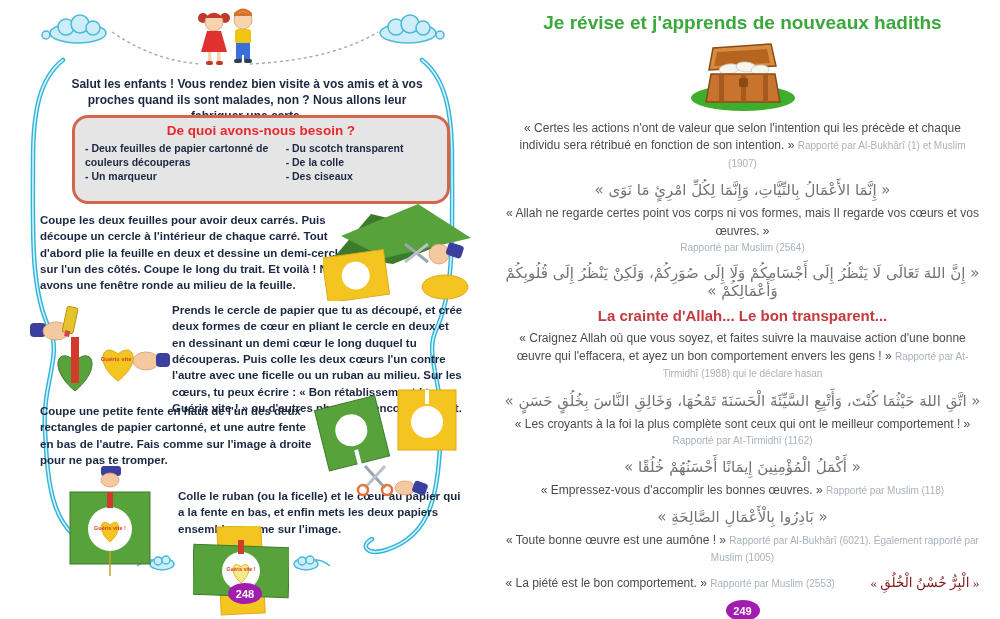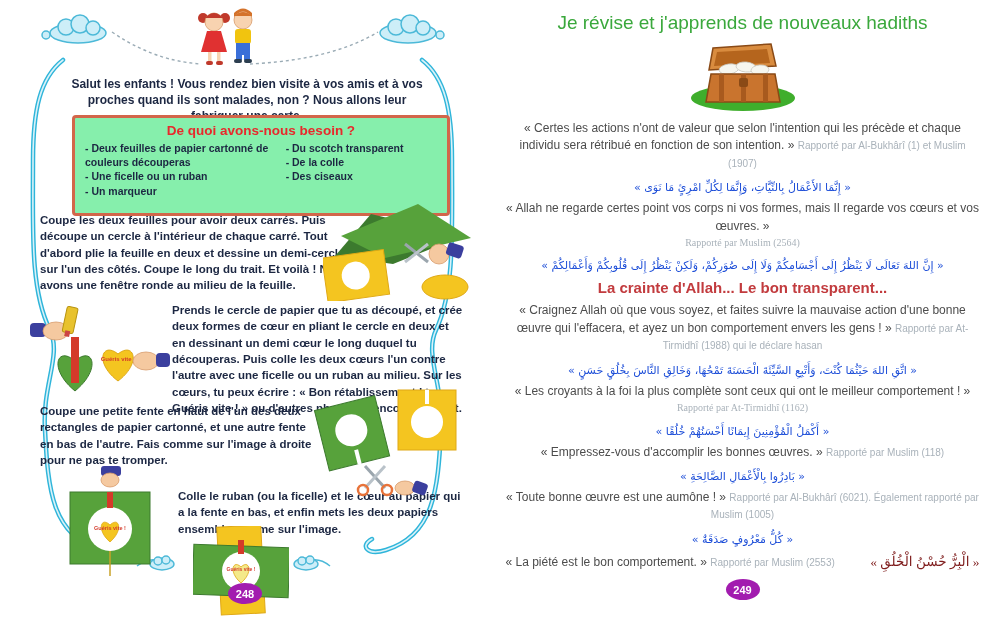--- a/index.html
+++ b/index.html
@@ -3,45 +3,45 @@
 <meta charset="utf-8">
 <style>
   html,body{margin:0;padding:0;background:#ffffff;}
   .spread{position:relative;width:1000px;height:619px;background:#ffffff;overflow:hidden;
           font-family:"Liberation Sans",sans-serif;}
   
   .left-page{position:absolute;left:0;top:0;width:485px;height:619px;}
   .intro{position:absolute;left:62px;top:76px;width:370px;text-align:center;
          font-size:12px;font-weight:bold;color:#1c2742;line-height:1.35;}
   .needs-box{position:absolute;left:72px;top:115px;width:352px;height:80px;
-             background:#86efac;border:3px solid #d2664a;border-radius:4px;padding:3px 10px 12px 10px;}
+             background:#e5e5e5;border:3px solid #d2664a;border-radius:16px;padding:3px 10px 0 10px;}
   .needs-title{text-align:center;color:#e8282c;font-size:13.5px;font-weight:bold;margin:2px 0 3px 0;}
   .needs-cols{display:flex;}
   .needs-col{font-size:10.5px;font-weight:bold;color:#1c2742;line-height:1.35;}
   .needs-col.c1{width:57%;}
   .needs-col.c2{width:43%;}
   .step{position:absolute;font-size:11.5px;font-weight:bold;color:#1c2742;line-height:1.42;}
   .step1{left:40px;top:212px;width:314px;}
   .step2{left:172px;top:302px;width:293px;}
   .step3{left:40px;top:403px;width:280px;}
   .step4{left:178px;top:488px;width:290px;}
   .illo{position:absolute;}
   .badge{background:#a21caf;color:#ffffff;border-radius:50%;
          display:flex;align-items:center;justify-content:center;
          font-size:11px;font-weight:bold;}
   .badge-left{position:absolute;left:228px;top:583px;width:34px;height:21px;}
   
   .right-page{position:absolute;left:485px;top:0;width:515px;height:619px;
               text-align:center;box-sizing:border-box;padding:12px 18px 0 18px;}
-  .rp-title{color:#3aa83c;font-size:19px;font-weight:normal;margin:0 0 2px 0;}
+  .rp-title{color:#3aa83c;font-size:19px;font-weight:bold;margin:0 0 2px 0;}
   .rp-heading{color:#c23b3e;font-size:15px;font-weight:bold;margin:7px 0 6px 0;}
   .fr{font-size:12px;color:#4c4c4c;line-height:1.45;margin:6px auto 2px auto;max-width:474px;}
   .src{font-size:10px;color:#a9b2ba;}
-  .src-line{display:block;margin-top:1px;font-family:Liberation Serif, serif;}
-  .ar{font-family:"DejaVu Sans",sans-serif;font-size:11px;color:#1d4ed8;margin:9px auto 4px auto;direction:rtl;}
+  .src-line{display:block;margin-top:1px;}
+  .ar{font-family:"DejaVu Sans",sans-serif;font-size:15px;color:#737373;margin:9px auto 4px auto;direction:rtl;}
   .inline-ar{font-family:Liberation Serif, serif;font-size:13.5px;color:#7f1d1d;direction:rtl;unicode-bidi:isolate;margin-left:32px;}
   .badge-right{width:34px;height:21px;margin:8px auto 0 auto;}
   .chest-wrap{margin:2px auto 0 auto;width:120px;height:78px;}
 </style>
 </head>
 <body>
 
 <div class="spread">
 
   <div class="left-page">
@@ -112,21 +112,20 @@
       </g>
     </svg>
 
     <div class="intro">Salut les enfants ! Vous rendez bien visite à vos amis et à vos proches quand ils sont malades, non ? Nous allons leur fabriquer une carte.</div>
 
     <div class="needs-box">
       <div class="needs-title">De quoi avons-nous besoin ?</div>
       <div class="needs-cols">
         <div class="needs-col c1">
           <div>- Deux feuilles de papier cartonné de couleurs découperas</div>
-          <div>- Une ficelle ou un ruban</div>
           <div>- Un marqueur</div>
         </div>
         <div class="needs-col c2">
           <div>- Du scotch transparent</div>
           <div>- De la colle</div>
           <div>- Des ciseaux</div>
         </div>
       </div>
     </div>
 
@@ -273,21 +272,20 @@
     <div class="fr">
       <span>« Empressez-vous d'accomplir les bonnes œuvres. »</span>
       <span class="src">Rapporté par Muslim (118)</span>
     </div>
     <div class="ar" dir="rtl">« بَادِرُوا بِالْأَعْمَالِ الصَّالِحَةِ »</div>
 
     <div class="fr">
       <span>« Toute bonne œuvre est une aumône ! »</span>
       <span class="src">Rapporté par Al-Bukhârî (6021). Également rapporté par Muslim (1005)</span>
     </div>
-    <div class="ar" dir="rtl">« كُلُّ مَعْرُوفٍ صَدَقَةٌ »</div>
 
     <div class="fr">
       <span>« La piété est le bon comportement. »</span>
       <span class="src">Rapporté par Muslim (2553)</span>
       <span class="inline-ar" dir="rtl">« الْبِرُّ حُسْنُ الْخُلُقِ »</span>
     </div>
 
     <div class="badge badge-right">249</div>
   </div>
 

